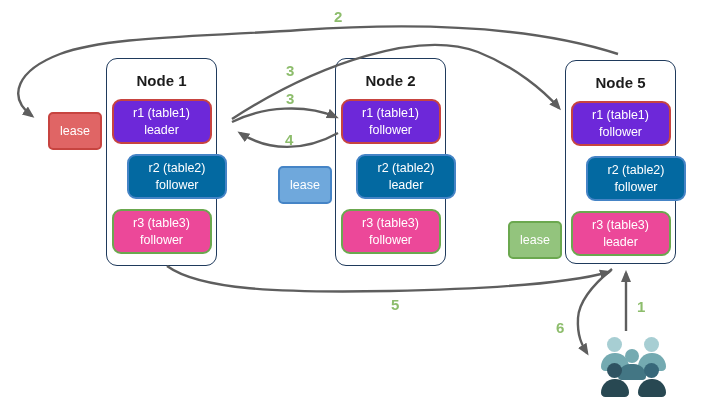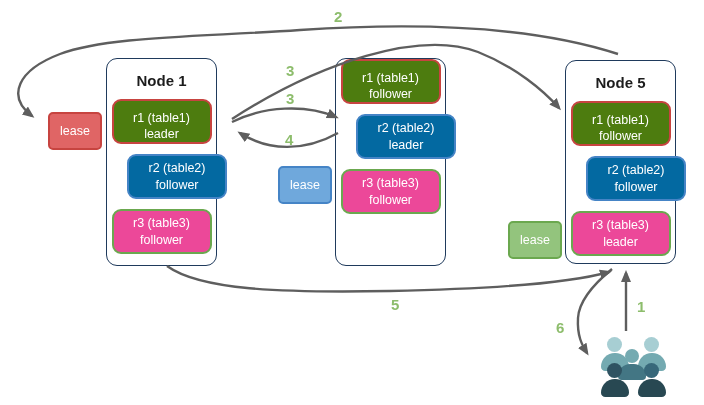--- a/index.html
+++ b/index.html
@@ -15,21 +15,21 @@
   .node-title {
     text-align:center; font-weight:bold; font-size:15px; color:#1c1c1c;
     margin-top:13px; margin-bottom:9px; height:18px;
   }
   .range {
     width:100px; height:45px; margin:0 auto 10px auto; border-radius:9px;
     border:2px solid; box-sizing:border-box; color:#ffffff; font-size:12.5px;
     display:flex; flex-direction:column; align-items:center; justify-content:center;
     line-height:1.3; text-align:center;
   }
-  .range.red   {background:#4d7c0f; border-color:#c74440;justify-content:flex-end;}
+  .range.red   {background:#6d28d9; border-color:#c74440;}
   .range.blue  {background:#0369a1; border-color:#4584c6;margin-left:20px;}
   .range.green {background:#ec4899; border-color:#6ba84f;}
   .lease {
     position:absolute; width:54px; height:38px; border-radius:5px; border:2px solid;
     box-sizing:border-box; color:#ffffff; font-size:12.5px; z-index:2;
     display:flex; align-items:center; justify-content:center;
   }
   .lease.red   {background:#e06565; border-color:#c74440;}
   .lease.blue  {background:#6fa8dc; border-color:#4584c6;}
   .lease.green {background:#93c47d; border-color:#6ba84f;}
@@ -77,20 +77,21 @@
       <span>r2 (table2)</span>
       <span>follower</span>
     </div>
     <div class="range green">
       <span>r3 (table3)</span>
       <span>follower</span>
     </div>
   </div>
 
   <div class="node" style="left:335px; top:58px;">
+    <div class="node-title">Node 2</div>
     <div class="range red">
       <span>r1 (table1)</span>
       <span>follower</span>
     </div>
     <div class="range blue">
       <span>r2 (table2)</span>
       <span>leader</span>
     </div>
     <div class="range green">
       <span>r3 (table3)</span>

